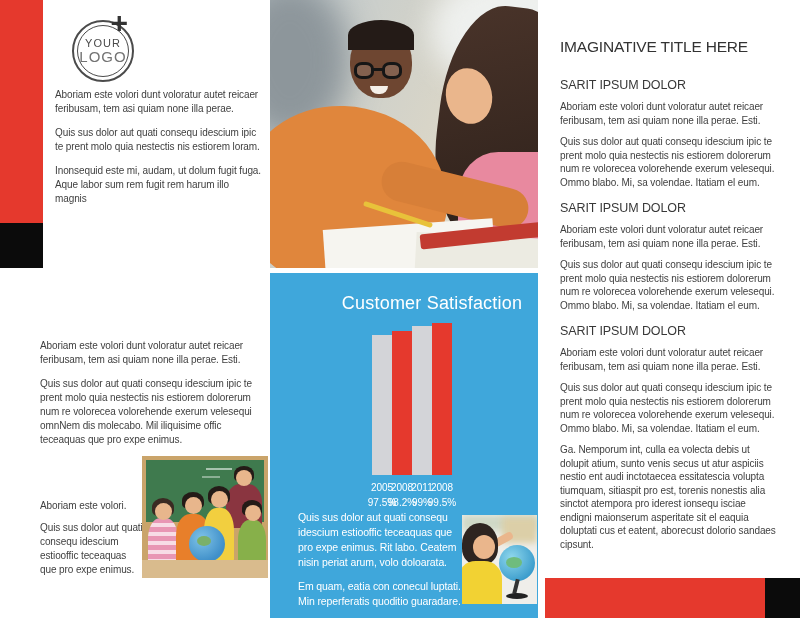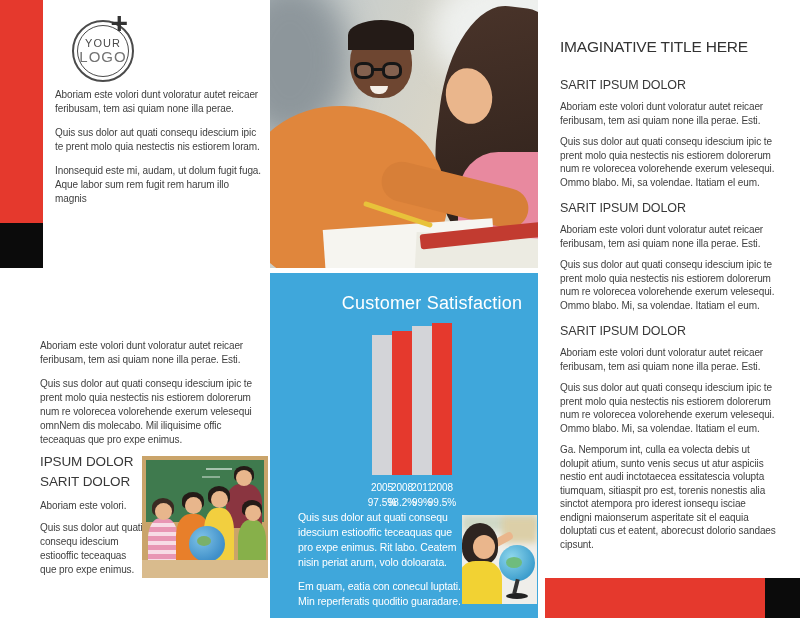--- a/index.html
+++ b/index.html
@@ -155,22 +155,20 @@
     <div class="notebook"></div>
     <div class="pencil"></div>
   </div>
 
 
   <div class="abs mid-b1 para">
     <p>Aboriam este volori dunt voloratur autet reicaer feribusam, tem asi quiam none illa perae. Esti.</p>
     <p>Quis sus dolor aut quati consequ idescium ipic te prent molo quia nestectis nis estiorem dolorerum num re volorecea volorehende exerum velesequi omnNem dis molecabo. Mil iliquisime offic teceaquas que pro expe enimus.</p>
   </div>
 
-  <div class="abs mid-h2 heading">IPSUM DOLOR
-SARIT DOLOR</div>
   <div class="abs mid-b2 para">
     <p>Aboriam este volori.</p>
     <p>Quis sus dolor aut quati consequ idescium estiooffic teceaquas que pro expe enimus.</p>
   </div>
 
   <div class="abs photo-class">
     <div class="board"></div>
     <div class="chalk1"></div>
     <div class="chalk2"></div>
     <div class="kid-body" style="left:84px;top:28px;width:36px;height:44px;background:#8a3540;"></div>

